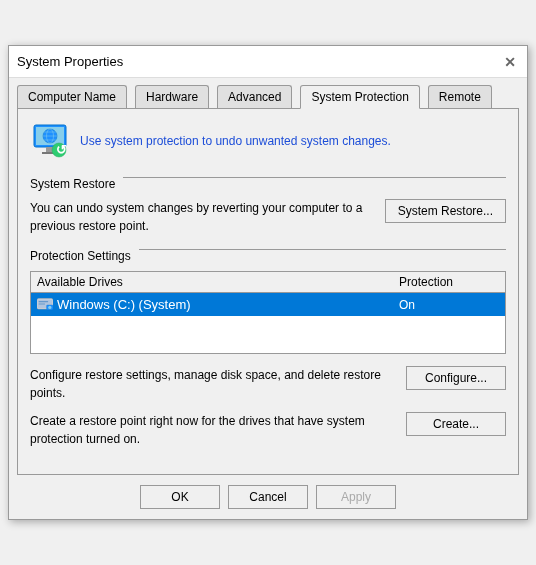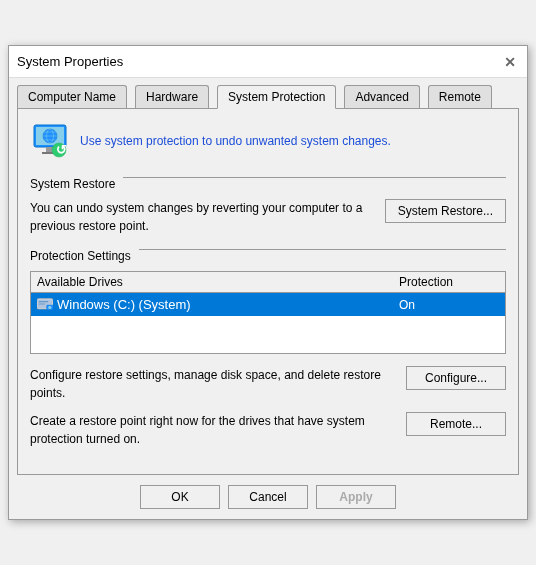--- a/index.html
+++ b/index.html
@@ -251,37 +251,36 @@
       border: 1px solid #999;
       cursor: pointer;
       font-size: 12px;
       color: #000;
       text-align: center;
     }
 
     .bottom-btn.disabled {
       color: #aaa;
       cursor: default;
-      font-weight: bold;
     }
   </style>
 </head>
 <body>
 
 <div class="window">
   <div class="title-bar">
     <span class="title-bar-text">System Properties</span>
     <span class="title-bar-close">✕</span>
   </div>
 
   <div class="tabs">
     <div class="tab">Computer Name</div>
     <div class="tab">Hardware</div>
+    <div class="tab">Advanced</div>
     <div class="tab active">System Protection</div>
-    <div class="tab">Advanced</div>
     <div class="tab">Remote</div>
   </div>
 
   <div class="content-area">
 
     <div class="top-banner">
       <svg class="system-icon" viewBox="0 0 40 40" xmlns="http://www.w3.org/2000/svg">
 
         <rect x="4" y="4" width="32" height="22" rx="2" fill="#1e90ff" stroke="#0070cc" stroke-width="1"></rect>
         <rect x="6" y="6" width="28" height="18" fill="#87ceeb"></rect>
@@ -346,21 +345,21 @@
 
       <div class="settings-row">
         <span class="settings-description">Configure restore settings, manage disk space, and
 delete restore points.</span>
         <button class="btn">Configure...</button>
       </div>
 
       <div class="settings-row">
         <span class="settings-description">Create a restore point right now for the drives that
 have system protection turned on.</span>
-        <button class="btn">Remote...</button>
+        <button class="btn">Create...</button>
       </div>
     </div>
 
   </div>
 
   <div class="bottom-bar">
     <button class="bottom-btn">OK</button>
     <button class="bottom-btn">Cancel</button>
     <button class="bottom-btn disabled" disabled="">Apply</button>
   </div>

